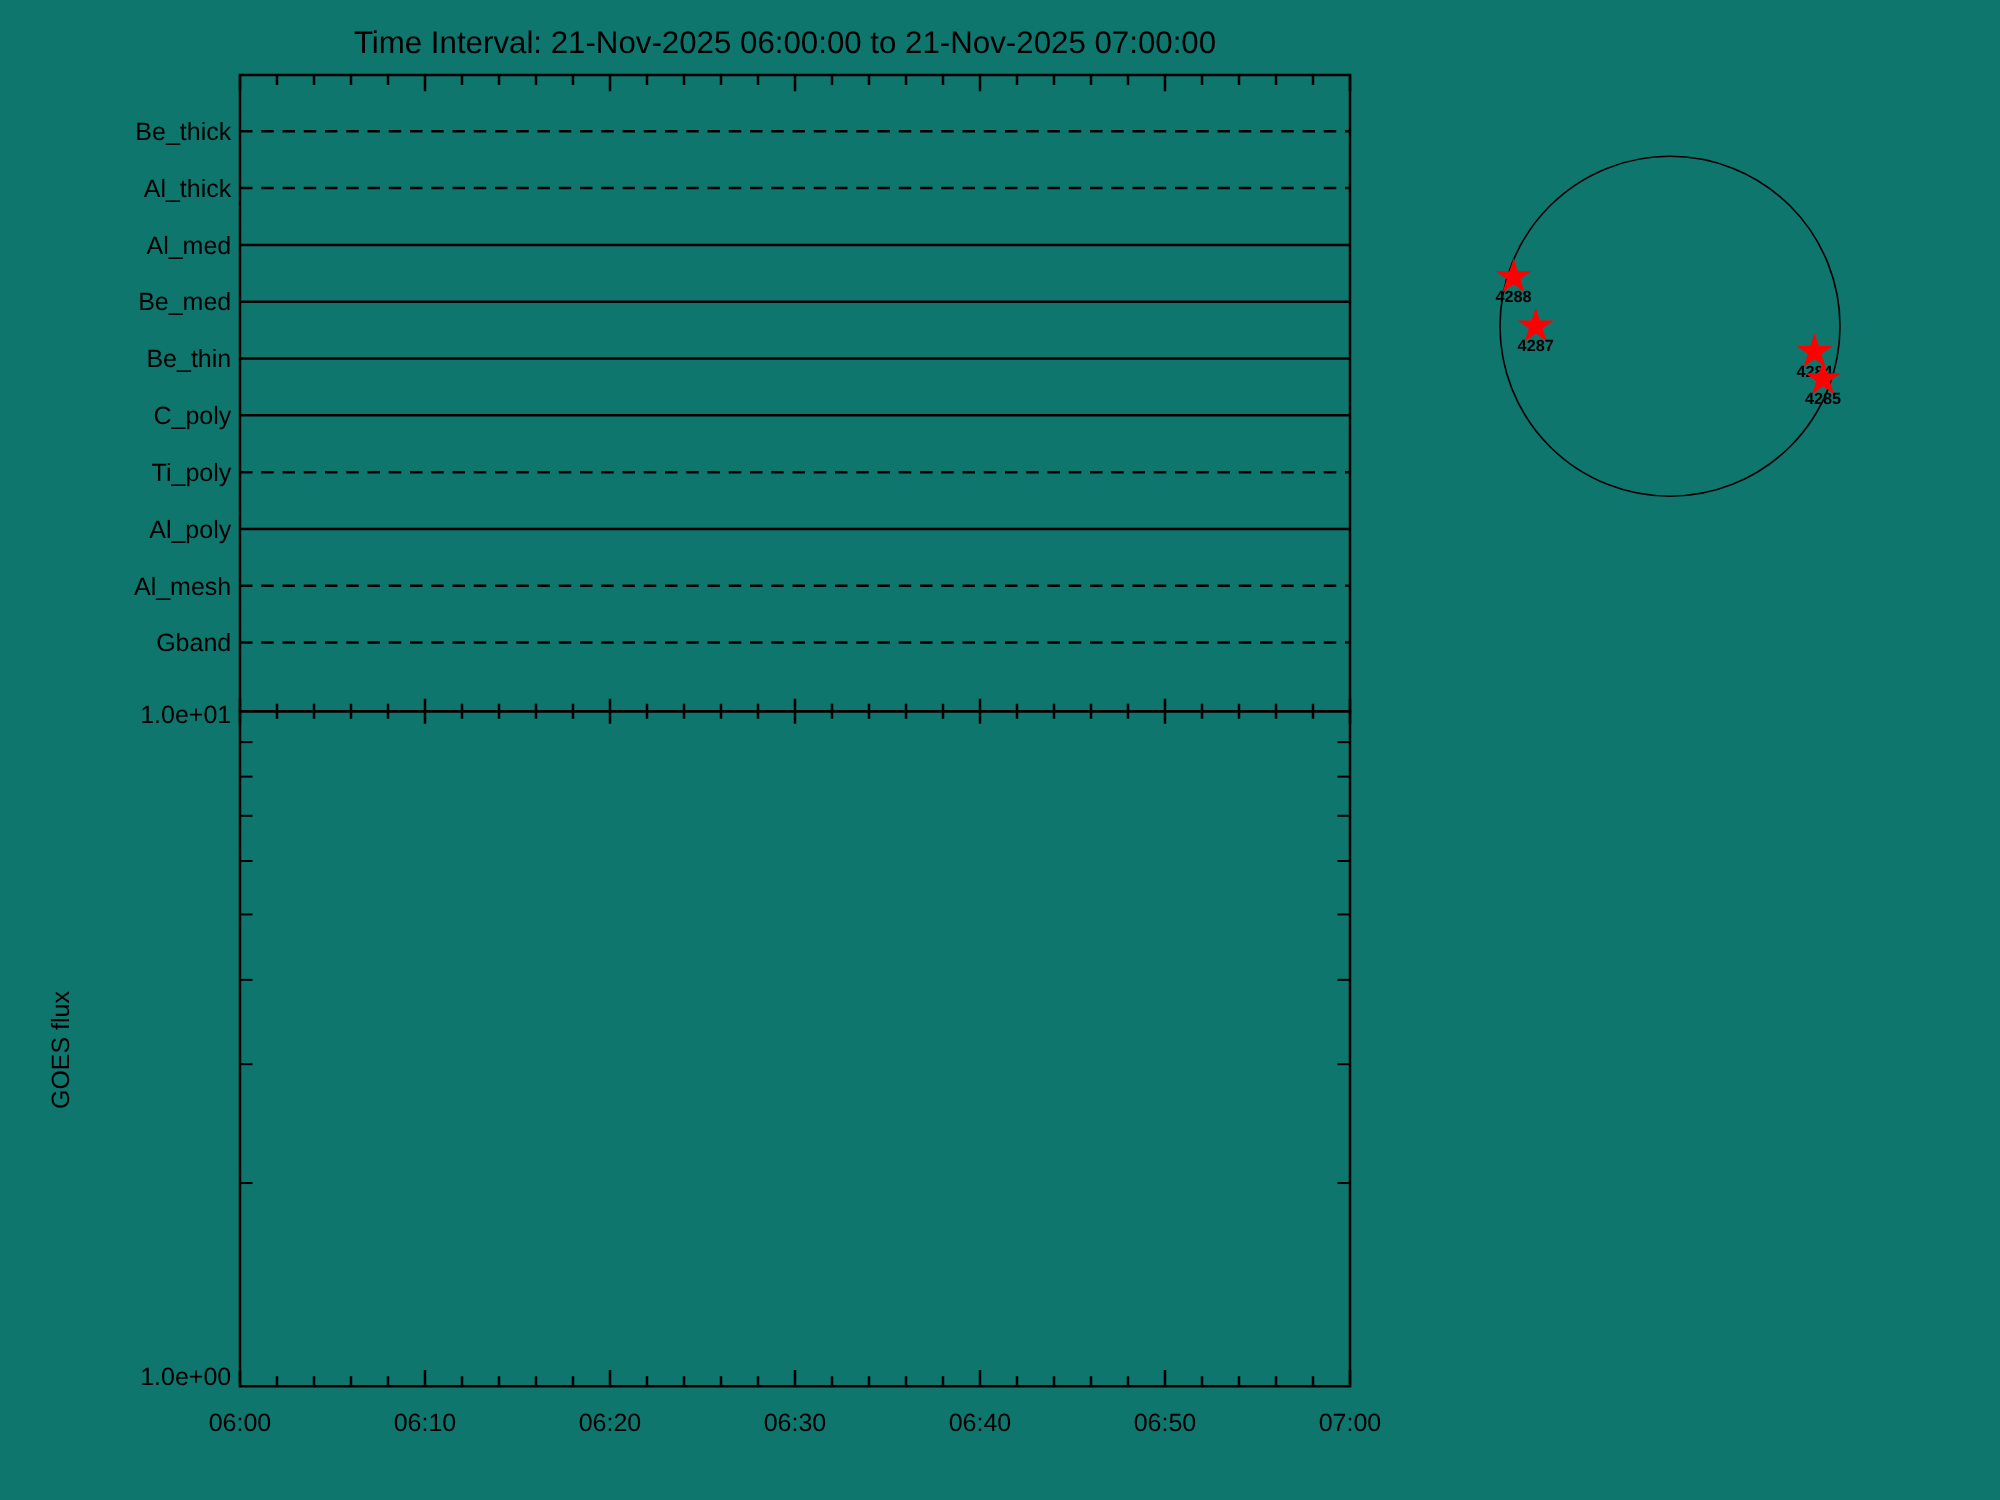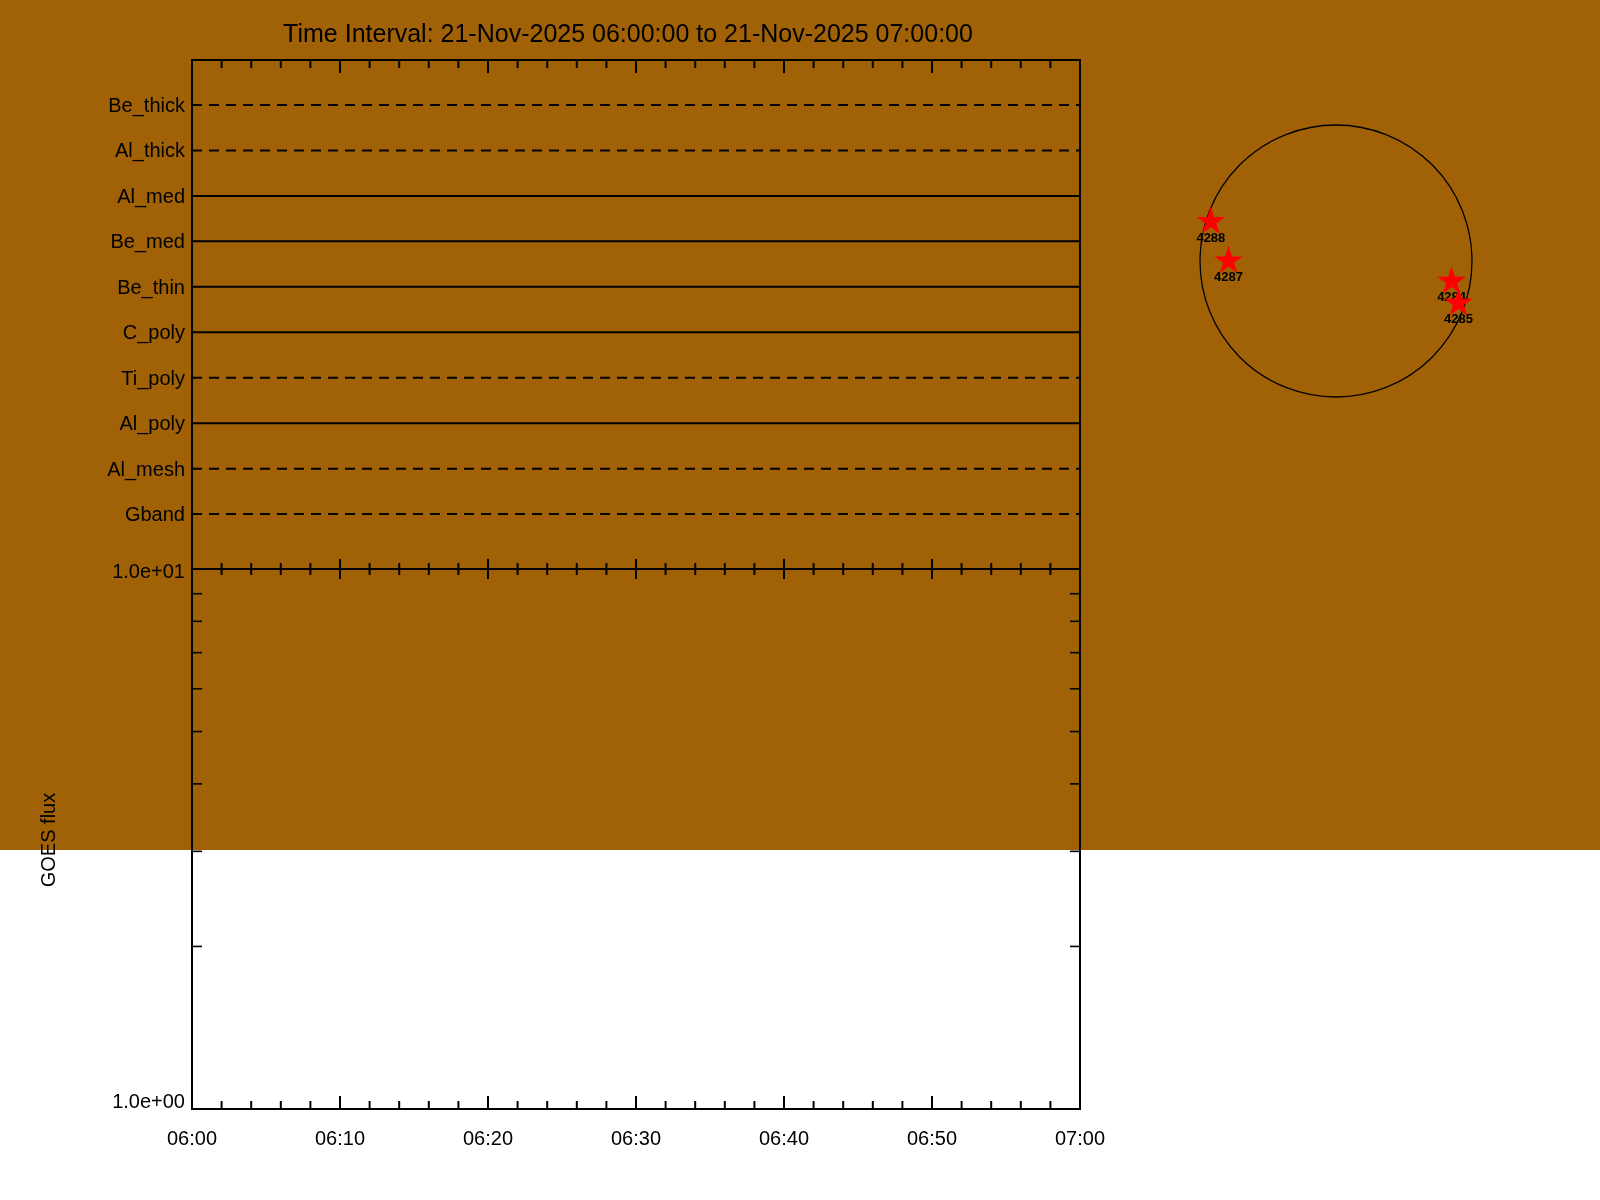--- a/index.html
+++ b/index.html
@@ -1,17 +1,17 @@
 <!DOCTYPE html>
 <html><head>
 <meta charset="utf-8">
 <style>
   html,body{margin:0;padding:0;background:#ffffff;}
   body{width:1600px;height:1200px;overflow:hidden;}
-  .figure{position:relative;width:1600px;height:850px;background:#a16207;}
+  .figure{position:relative;width:1600px;height:1200px;background:#0f766e;}
   svg{display:block;}
   text{font-family:"Liberation Sans", sans-serif;fill:#000000;}
   .title{font-size:25px;}
   .axis{font-size:20px;}
   .ar{font-size:13px;font-weight:bold;}
 </style>
 </head>
 <body>
 
 <div class="figure">

